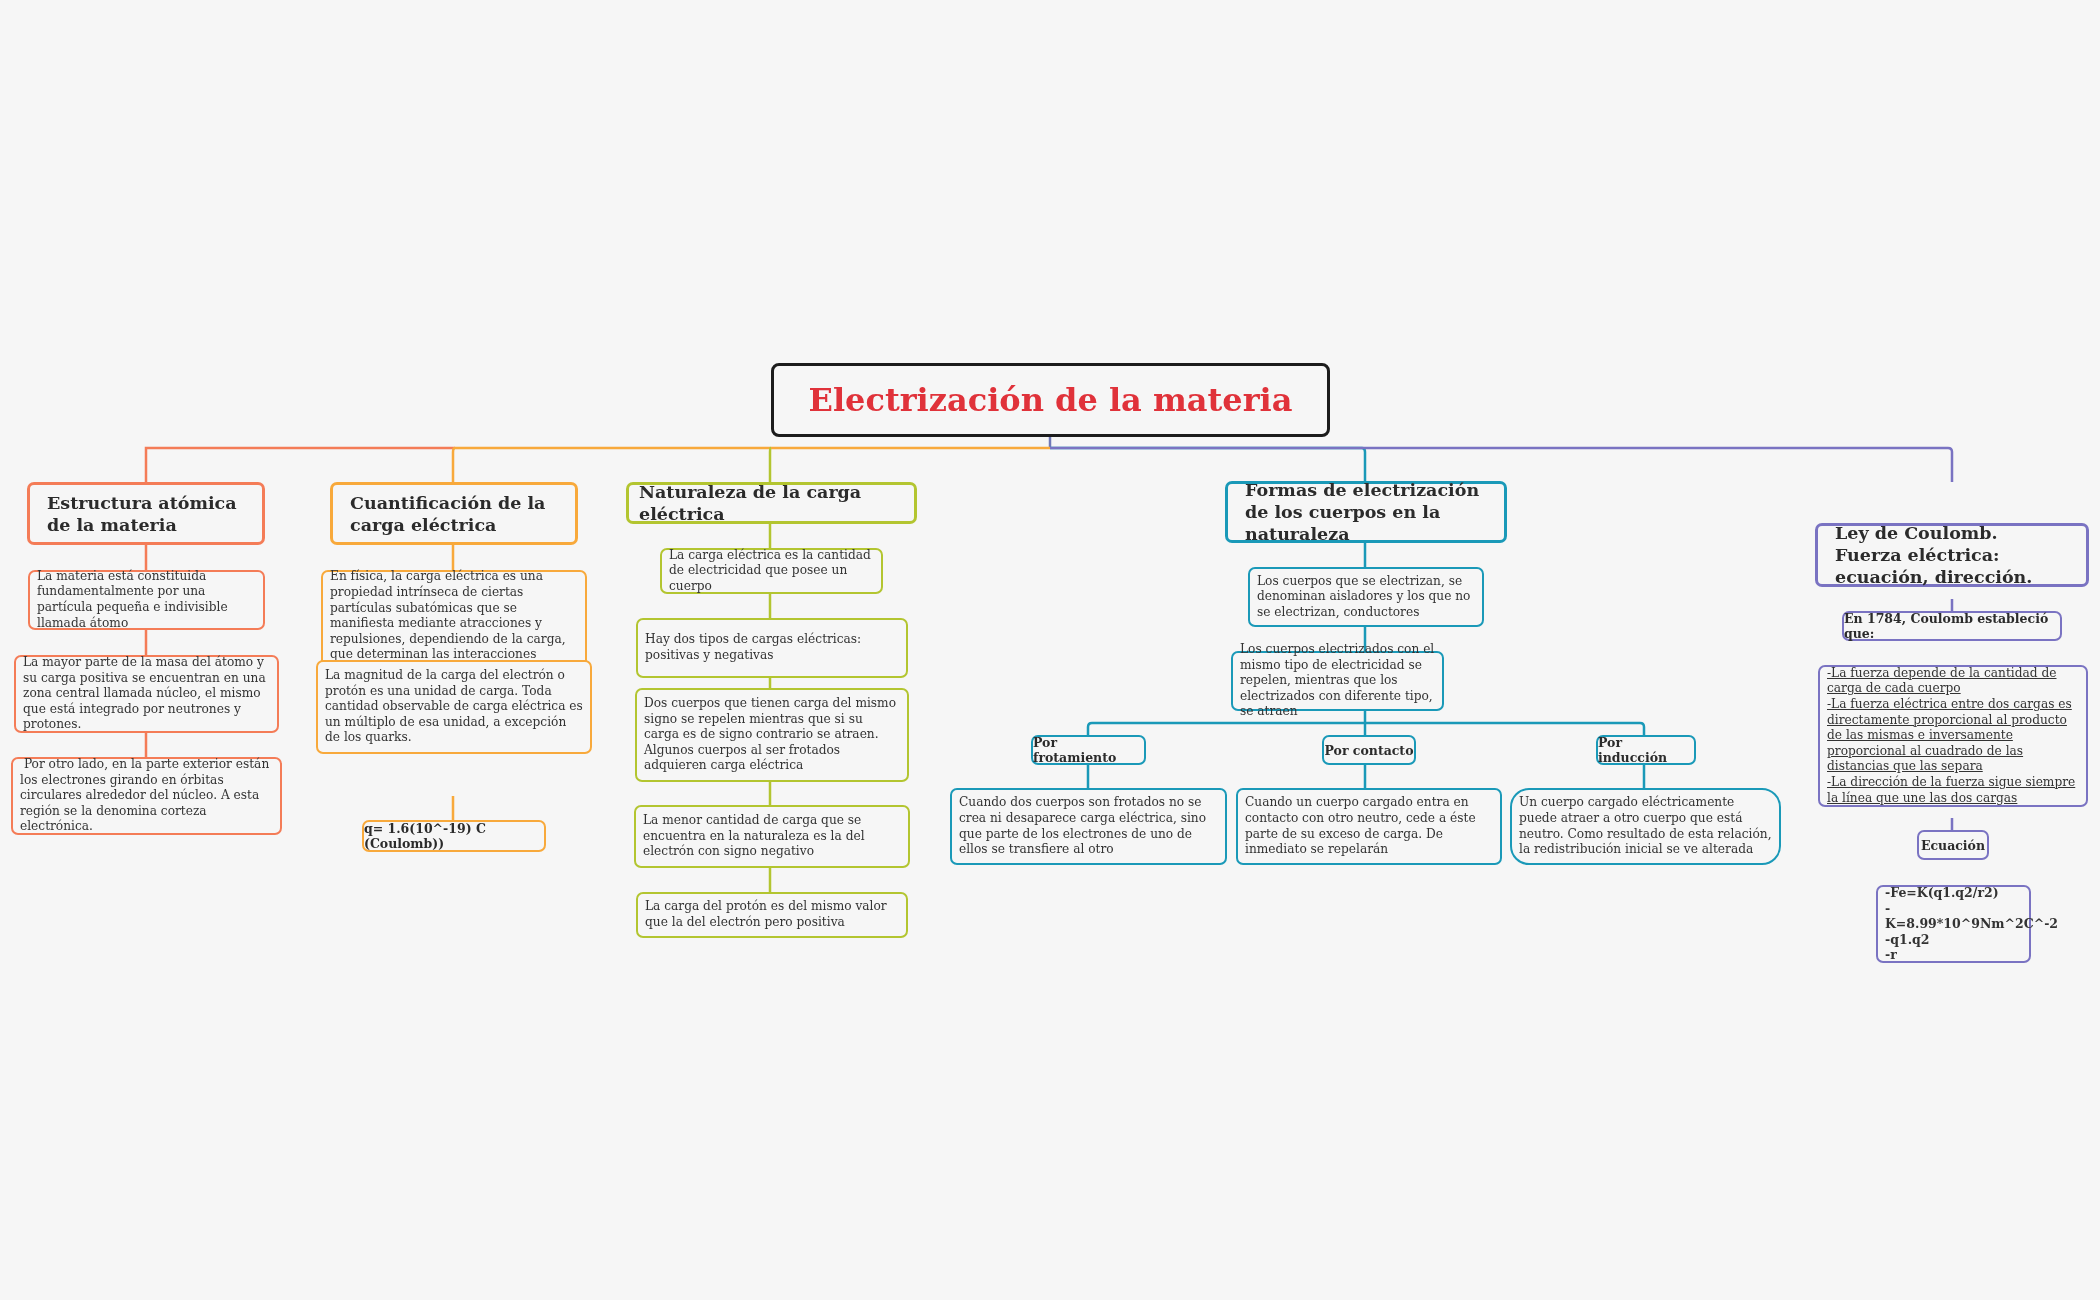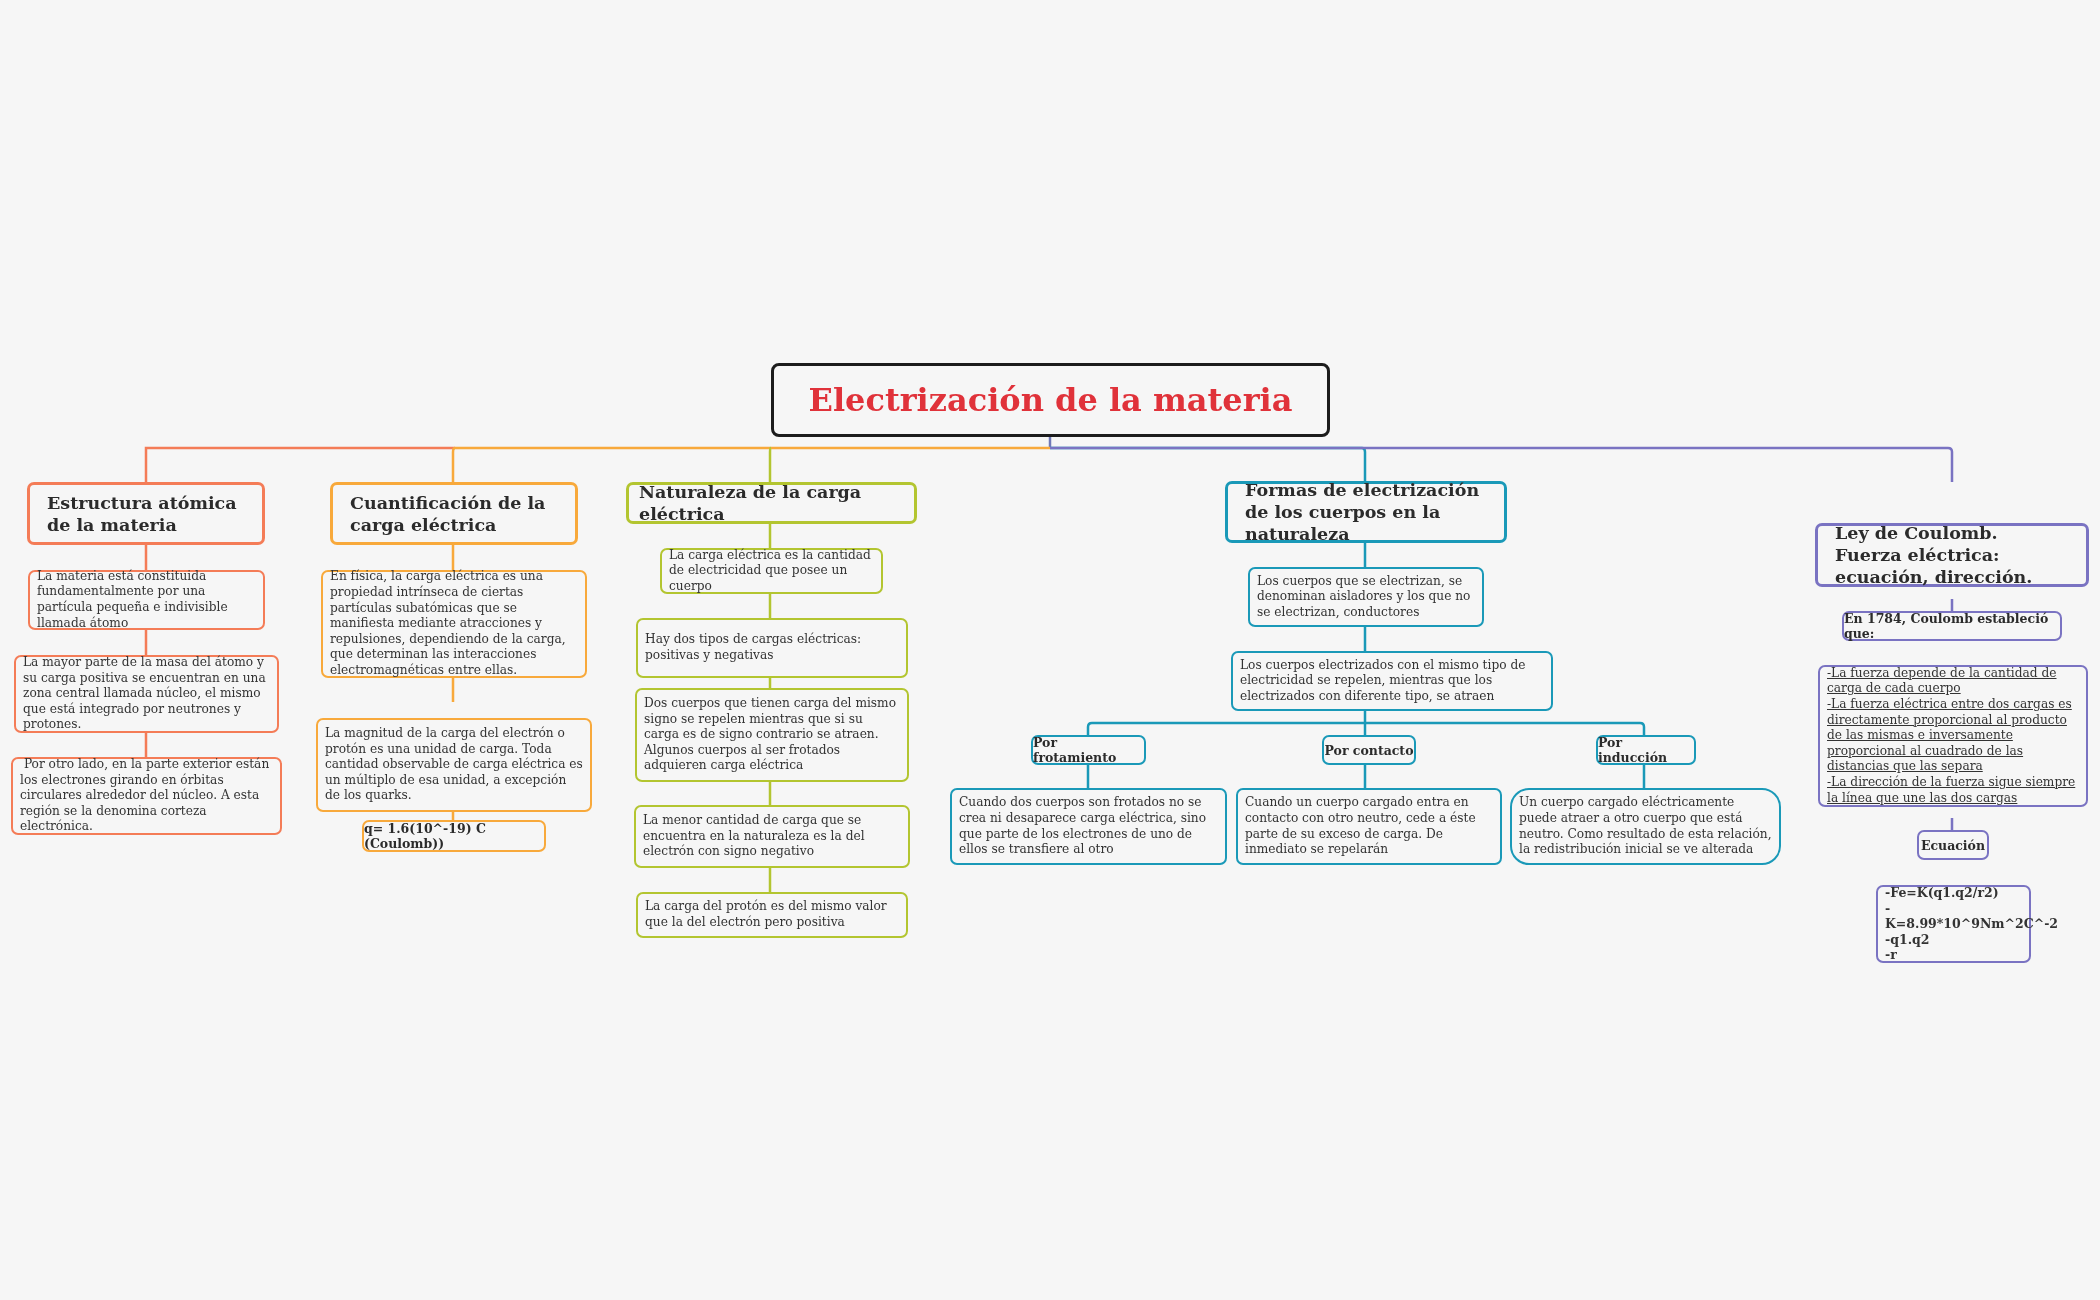--- a/index.html
+++ b/index.html
@@ -85,21 +85,21 @@
 <div class="node leaf orange-red" style="left:11px;top:757px;width:271px;height:78px;">
   <span style="white-space:pre-wrap;"> Por otro lado, en la parte exterior están los electrones girando en órbitas circulares alrededor del núcleo. A esta región se la denomina corteza electrónica.</span>
 </div>
 
 <div class="node main orange" style="left:330px;top:482px;width:248px;height:63px;">
   <span>Cuantificación de la carga eléctrica</span>
 </div>
 <div class="node leaf orange" style="left:321px;top:570px;width:266px;height:108px;">
   <span>En física, la carga eléctrica es una propiedad intrínseca de ciertas partículas subatómicas que se manifiesta mediante atracciones y repulsiones, dependiendo de la carga, que determinan las interacciones electromagnéticas entre ellas.</span>
 </div>
-<div class="node leaf orange" style="left:316px;top:718px;width:276px;height:94px;">
+<div class="node leaf orange" style="left:316px;top:660px;width:276px;height:94px;">
   <span>La magnitud de la carga del electrón o protón es una unidad de carga. Toda cantidad observable de carga eléctrica es un múltiplo de esa unidad, a excepción de los quarks.</span>
 </div>
 <div class="node sub orange" style="left:362px;top:820px;width:184px;height:32px;">
   <span>q= 1.6(10^-19) C (Coulomb))</span>
 </div>
 
 <div class="node main lime center" style="left:626px;top:482px;width:291px;height:42px;">
   <span>Naturaleza de la carga eléctrica</span>
 </div>
 <div class="node leaf lime" style="left:660px;top:548px;width:223px;height:46px;">
@@ -117,21 +117,21 @@
 <div class="node leaf lime" style="left:636px;top:892px;width:272px;height:46px;">
   <span>La carga del protón es del mismo valor que la del electrón pero positiva</span>
 </div>
 
 <div class="node main teal" style="left:1225px;top:481px;width:282px;height:62px;">
   <span>Formas de electrización de los cuerpos en la naturaleza</span>
 </div>
 <div class="node leaf teal" style="left:1248px;top:567px;width:236px;height:60px;">
   <span>Los cuerpos que se electrizan, se denominan aisladores y los que no se electrizan, conductores</span>
 </div>
-<div class="node leaf teal" style="left:1231px;top:651px;width:322px;height:60px;">
+<div class="node leaf teal" style="left:1231px;top:651px;width:213px;height:60px;">
   <span>Los cuerpos electrizados con el mismo tipo de electricidad se repelen, mientras que los electrizados con diferente tipo, se atraen</span>
 </div>
 <div class="node sub teal" style="left:1031px;top:735px;width:115px;height:30px;">
   <span>Por frotamiento</span>
 </div>
 <div class="node sub teal" style="left:1322px;top:735px;width:94px;height:30px;">
   <span>Por contacto</span>
 </div>
 <div class="node sub teal" style="left:1596px;top:735px;width:100px;height:30px;">
   <span>Por inducción</span>

